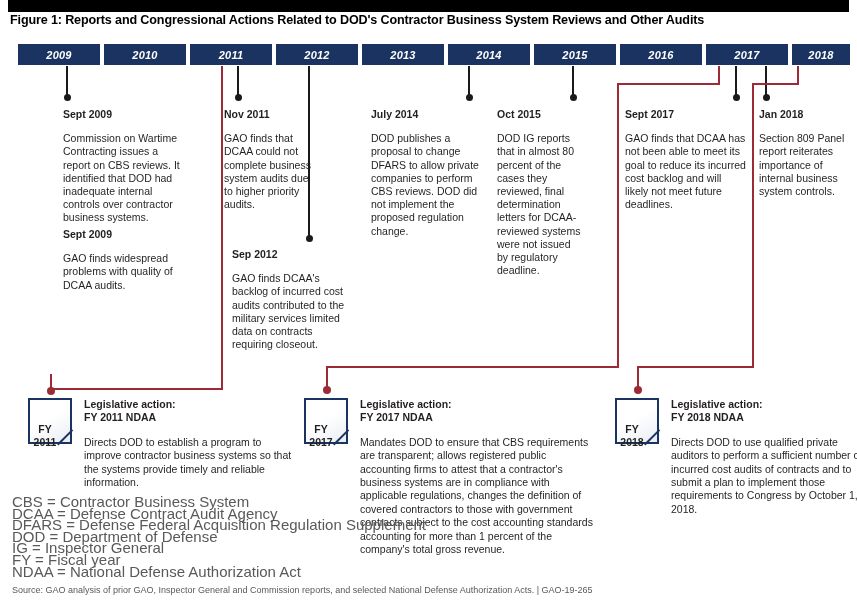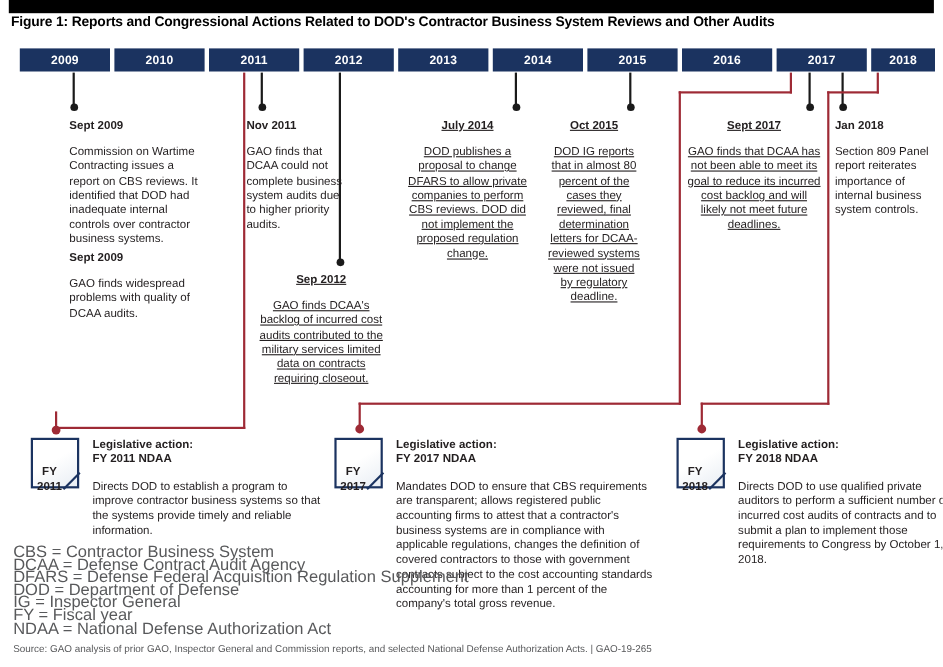--- a/index.html
+++ b/index.html
@@ -17,40 +17,40 @@
   .topbar{position:absolute;left:8px;top:0;width:841px;height:12px;background:#000000;}
 
   
   .fig-title{
     position:absolute;left:10px;top:13px;width:840px;
     font-size:12.6px;font-weight:bold;color:#000;letter-spacing:-0.15px;
     white-space:nowrap;
   }
 
   
-  .yearbar{position:absolute;left:0;top:44px;width:773px;height:22px;}
+  .yearbar{position:absolute;left:0;top:44px;width:773px;height:22px;font-style:italic;}
   .yearbox{
     position:absolute;top:0;height:21px;
     background:#1b3360;color:#ffffff;
     font-size:11px;font-weight:bold;
     display:flex;align-items:center;justify-content:center;
     letter-spacing:0.2px;
   }
 
   
   .vline{position:absolute;width:2px;background:#1a1a1a;}
   .dot{position:absolute;width:7px;height:7px;border-radius:50%;background:#1a1a1a;}
   .rline{position:absolute;background:#9e2a35;}
   .rdot{position:absolute;width:8px;height:8px;border-radius:50%;background:#9e2a35;}
 
   
   .evt{position:absolute;font-size:10.5px;line-height:13.2px;color:#231f20;}
   .evt .date{font-weight:bold;font-size:10.5px;margin-bottom:11px;display:block;}
   .evt .body{display:block;}
-  .evt.right{text-align:center;text-decoration:underline;}
+  .evt.right{text-align:left;}
   .evt.left{text-align:left;}
 
   
   .leg{position:absolute;}
   .docicon{
     position:absolute;left:0;top:0;width:44px;height:46px;
   }
   .docicon .page{
     position:absolute;left:0;top:0;width:44px;height:46px;
     background:linear-gradient(150deg,#ffffff 0%,#ffffff 45%,#e9eef4 100%);

